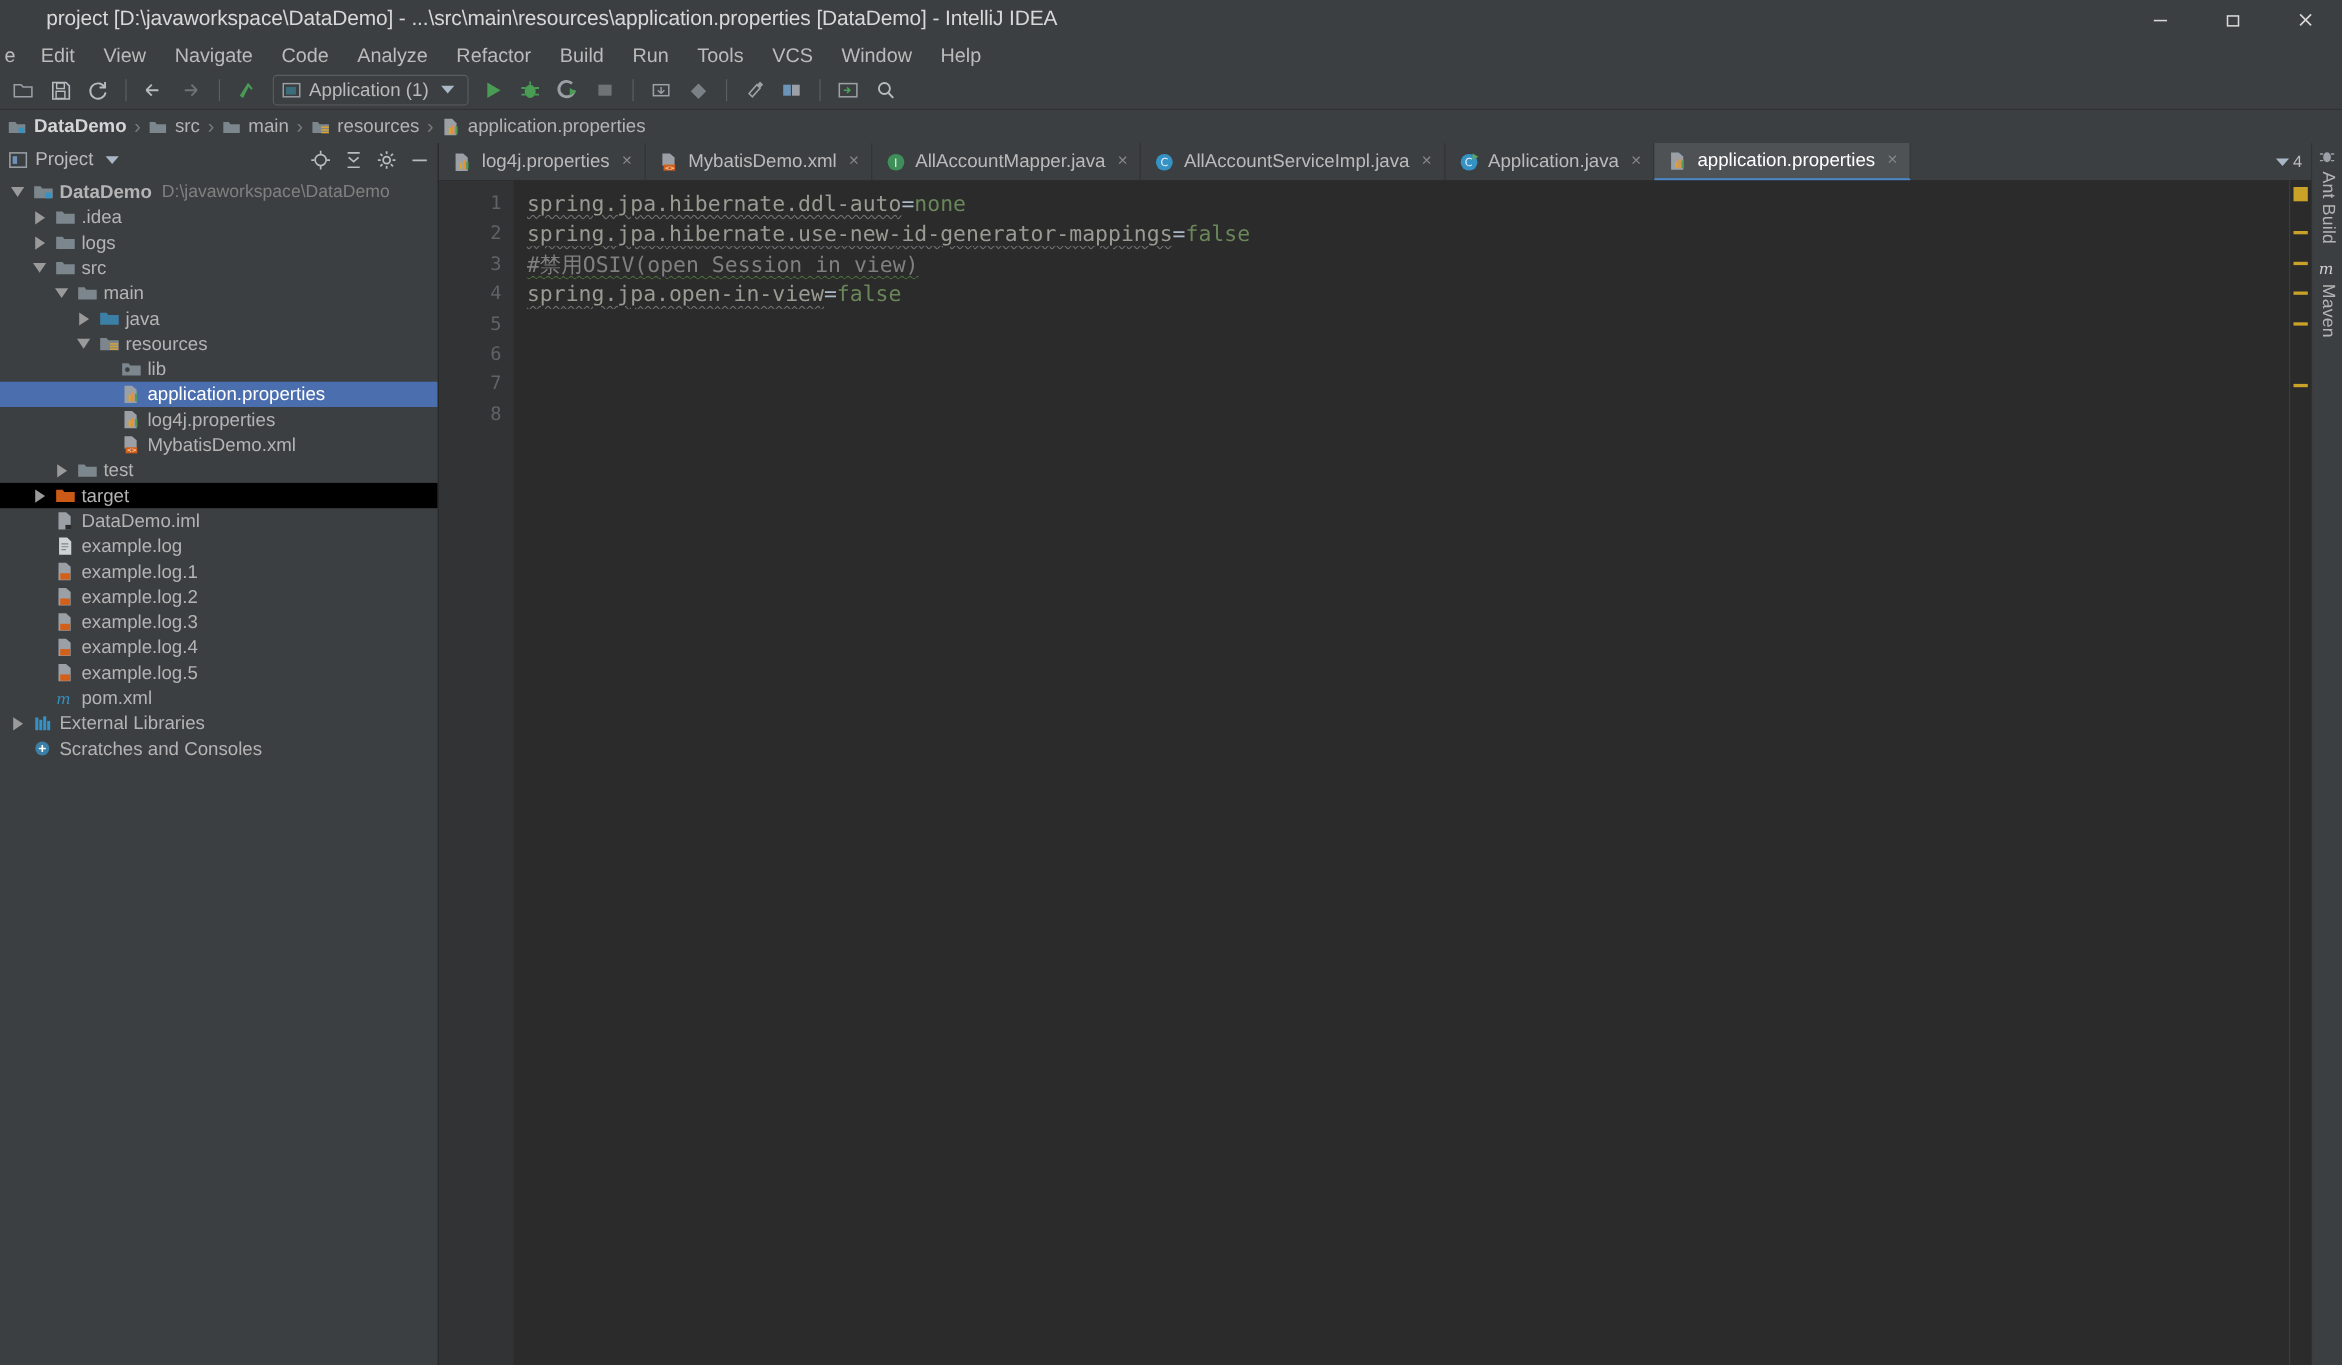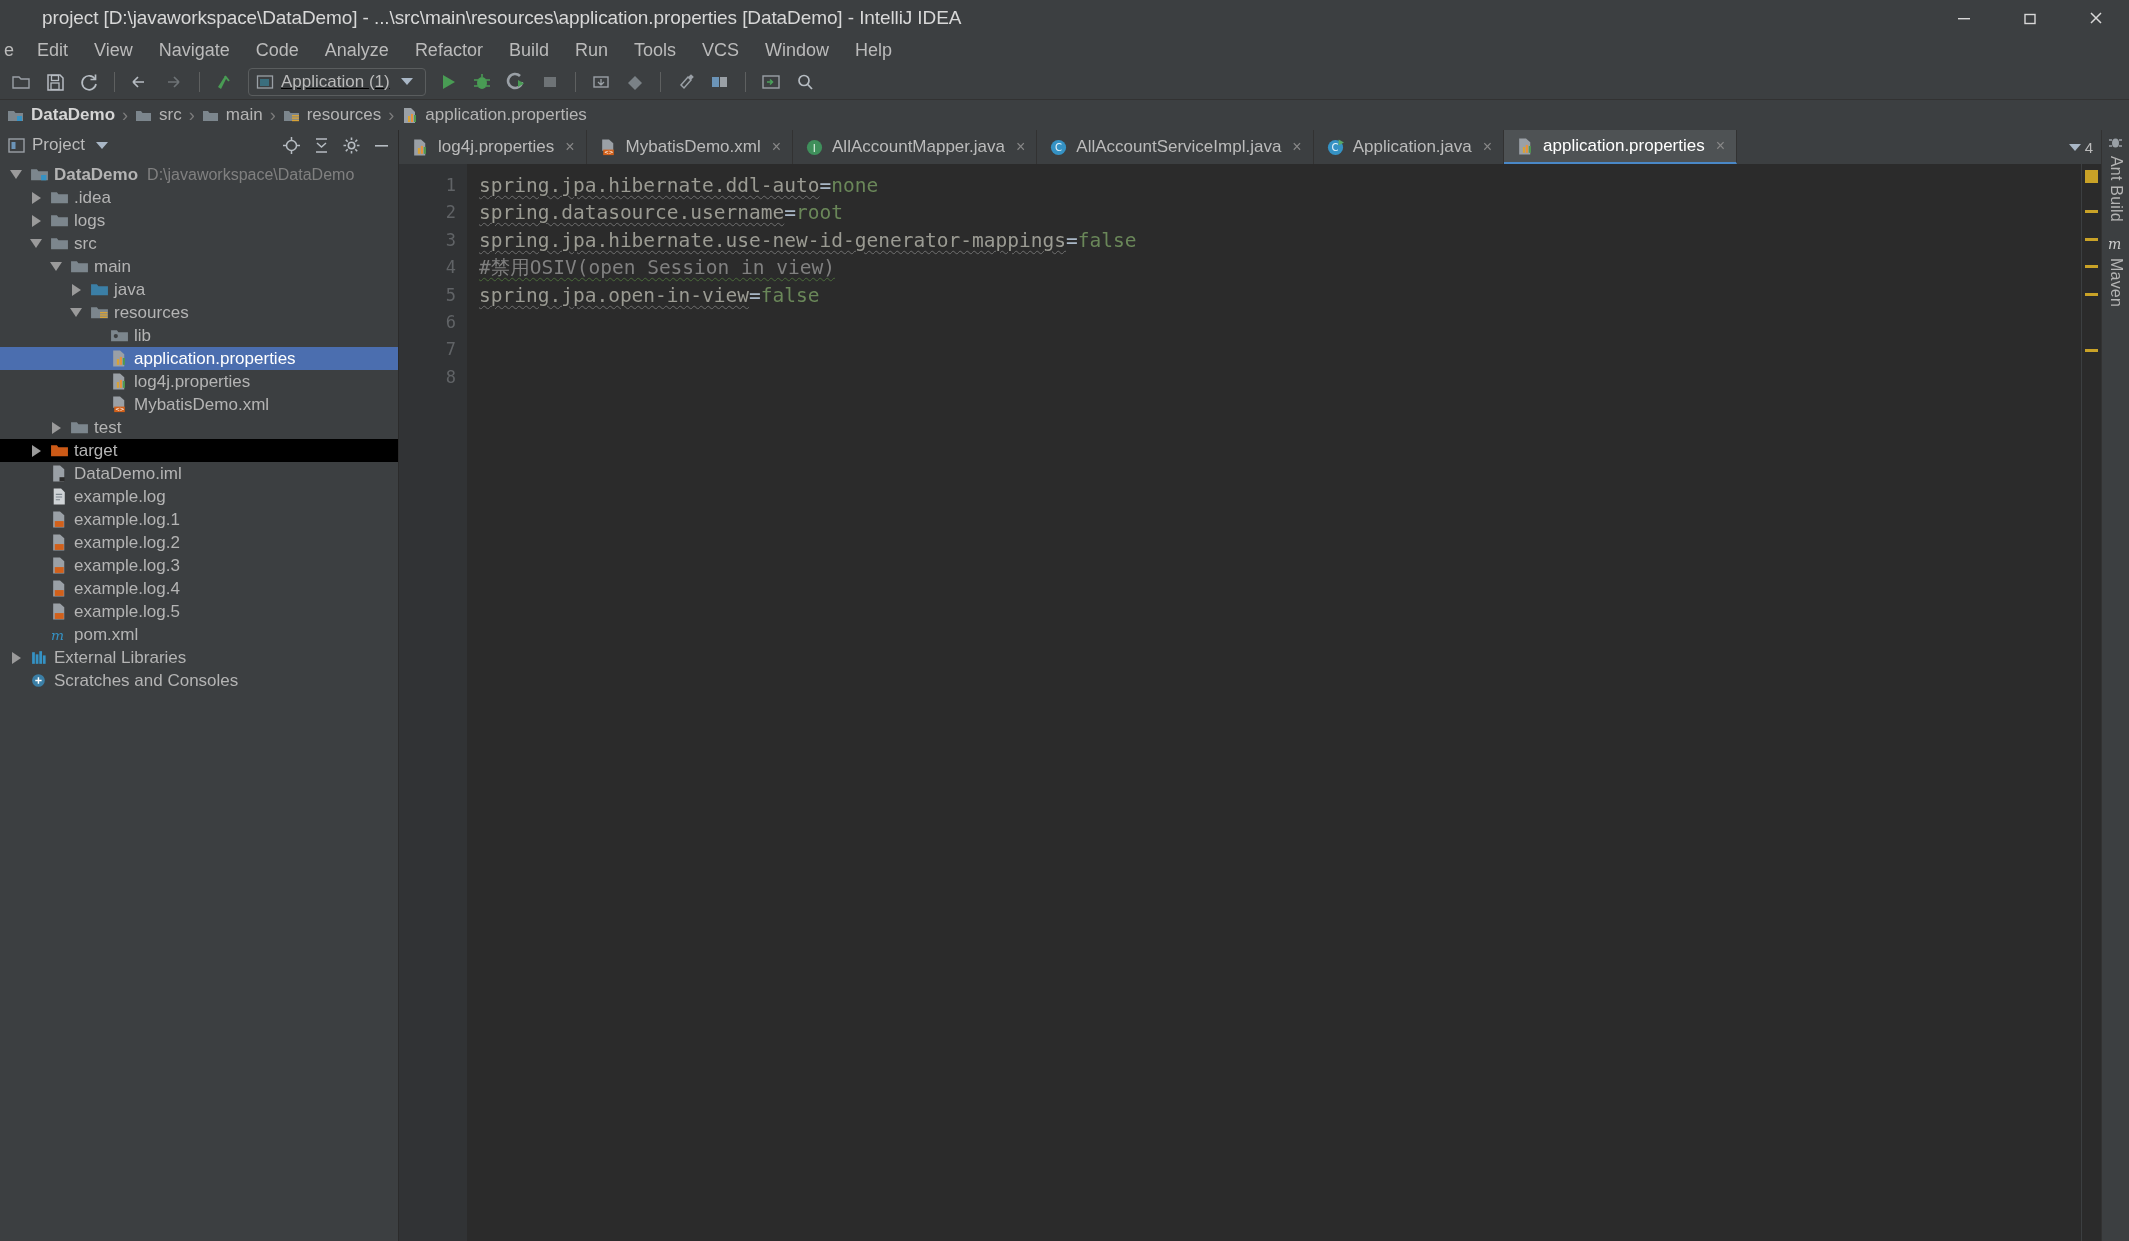--- a/index.html
+++ b/index.html
@@ -53,21 +53,21 @@
   }
   .tb-btn {
     width: 34px; height: 30px;
     display: flex; align-items: center; justify-content: center;
   }
   .tb-sep { width: 1px; height: 20px; background: #5e6060; margin: 0 8px; }
   .runconfig {
     height: 28px; min-width: 178px;
     border: 1px solid #5a5d5e; border-radius: 4px;
     display: flex; align-items: center; gap: 7px;
-    padding: 0 8px 0 7px; margin: 0 5px 0 6px; text-decoration: underline;
+    padding: 0 8px 0 7px; margin: 0 5px 0 6px;
   }
   .runconfig-label { font-size: 17px; color: #bbbbbb; white-space: nowrap; }
   .caret-dn {
     width: 0; height: 0;
     border-left: 6px solid transparent; border-right: 6px solid transparent;
     border-top: 7px solid #a9b7c6; margin-left: 4px;
   }
 
   
   .breadcrumb {
@@ -773,21 +773,20 @@
           <div>2</div>
           <div>3</div>
           <div>4</div>
           <div>5</div>
           <div>6</div>
           <div>7</div>
           <div>8</div>
         </div>
       <div class="code-area" id="code">
           <div class="code-line"><span class="k-wave">spring.jpa.hibernate.ddl-auto</span><span class="eq">=</span><span class="v">none</span></div>
-          <div class="code-line"><span class="k-wave">spring.datasource.username</span><span class="eq">=</span><span class="v">root</span></div>
           <div class="code-line"><span class="k-wave">spring.jpa.hibernate.use-new-id-generator-mappings</span><span class="eq">=</span><span class="v">false</span></div>
           <div class="code-line"><span class="cmt-wave">#禁用OSIV(open Session in view)</span></div>
           <div class="code-line"><span class="k-wave">spring.jpa.open-in-view</span><span class="eq">=</span><span class="v">false</span></div>
           <div class="code-line">&nbsp;</div>
         </div>
       <div class="stripe">
         <div class="top-sq"></div>
         <div class="mark" style="top:46px"></div>
         <div class="mark" style="top:74px"></div>
         <div class="mark" style="top:101px"></div>

